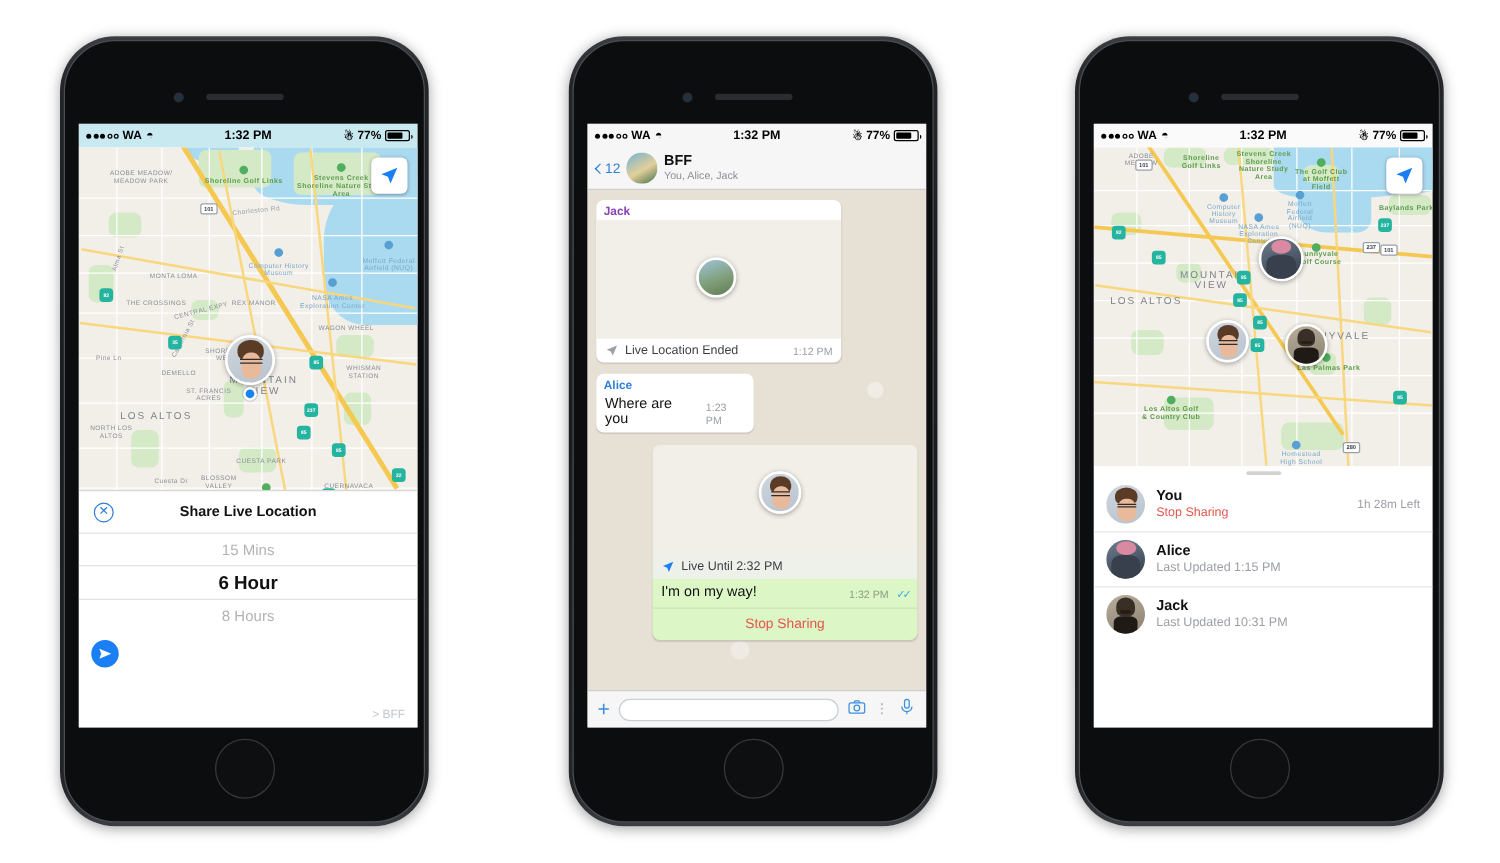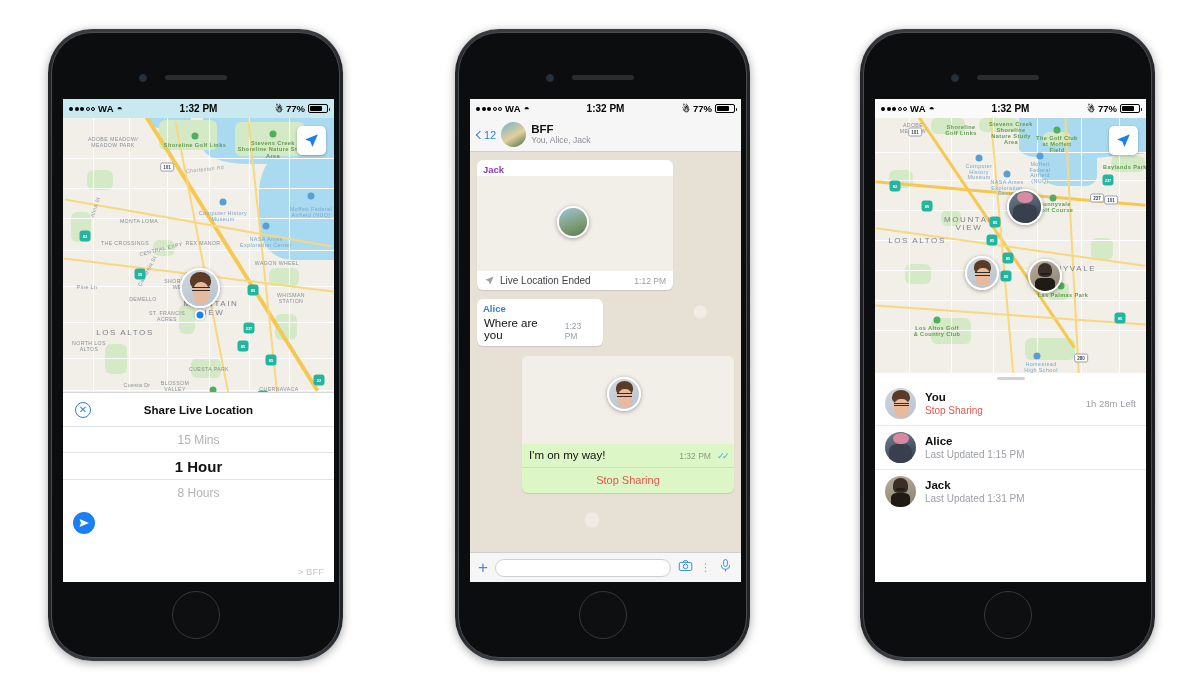--- a/index.html
+++ b/index.html
@@ -465,21 +465,21 @@
           </div>
           <div class="bluedot" style="left:137px;top:197px;"></div>
         </div>
 
         <div class="sheet">
           <div class="sheet-head">
             <div class="close-x">✕</div>
             <div class="sheet-title">Share Live Location</div>
           </div>
           <div class="opt">15 Mins</div>
-          <div class="opt sel">1 Hour</div>
+          <div class="opt sel">6 Hour</div>
           <div class="opt">8 Hours</div>
           <div class="comment-row">
             <div class="send-btn">
               <svg viewBox="0 0 24 24" aria-hidden="true">
                   <path d="M3 4 22 12 3 20l3-8z" fill="#fff"></path>
                 </svg>
             </div>
           </div>
           <div class="bff-row">&gt; BFF</div>
         </div>
@@ -574,20 +574,26 @@
               <div class="road" style="left:0;top:36px;width:212px;height:1px;"></div>
               <div class="road" style="left:0;top:56px;width:212px;height:1px;"></div>
               <div class="road" style="left:0;top:74px;width:212px;height:1px;"></div>
               <div class="road" style="left:28px;top:0;width:1px;height:88px;"></div>
 
               <div class="pin" style="left:102px;top:38px;width:34px;height:34px;">
                 <div class="av av-you">
                     <i></i>
                   </div>
               </div>
+            </div>
+            <div class="bub-row" style="background:#eef0ea;">
+              <svg class="livearrow" viewBox="0 0 24 24" aria-hidden="true">
+                  <path d="M21 3 3 10.5l7.4 2.9L13.3 21z" fill="#1a7ef5"></path>
+                </svg>
+              <span>Live Until 2:32 PM</span>
             </div>
             <div class="msg-line" style="padding:5px 7px 6px 7px;">
               <span class="msg-text">I'm on my way!</span>
               <span class="tstamp" style="margin-left:auto;font-size:8.5px;color:#8d9b84;">1:32 PM</span>
               <span class="ticks">✓✓</span>
             </div>
             <div class="stop-share">Stop Sharing</div>
           </div>
         </div>
 
@@ -769,21 +775,21 @@
           </div>
 
           <div class="ll-row" style="border-bottom:none;">
             <div class="ll-avatar">
                 <div class="av av-jack">
                   <i></i>
                 </div>
               </div>
             <div class="ll-txt">
               <span class="ll-name">Jack</span>
-              <span class="ll-sub">Last Updated 1:31 PM</span>
+              <span class="ll-sub">Last Updated 10:31 PM</span>
             </div>
             <div class="ll-right"></div>
           </div>
         </div>
 
       </div>
     </div>
   </div>
 
 </div>

